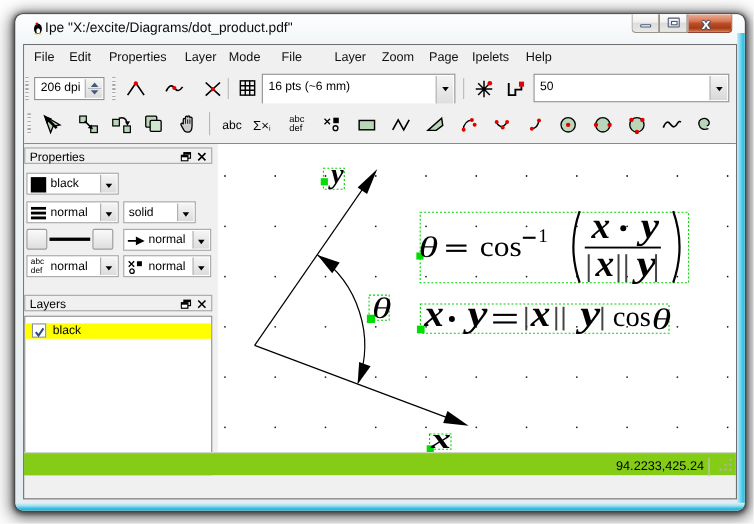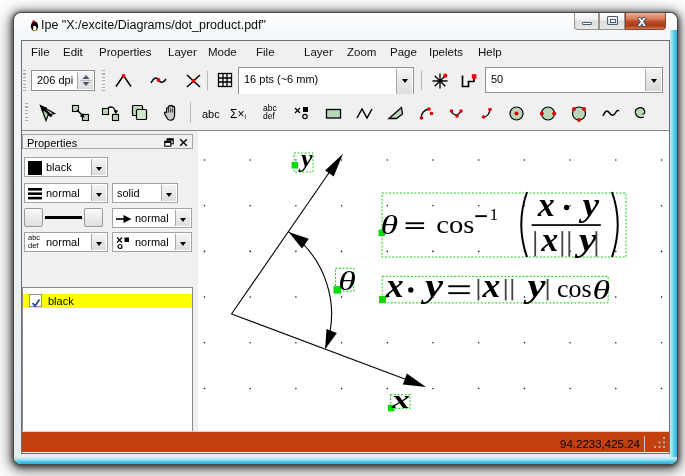--- a/index.html
+++ b/index.html
@@ -40,21 +40,21 @@
 #tb2 { position:absolute; left:0; top:53px; width:647px; height:37px; background:#f0f0f0; border-bottom:1px solid #898989; }
 .grip { position:absolute; width:3px; background:repeating-linear-gradient(180deg,#a9a9a9 0 1.2px,#f4f4f4 1.2px 3.4px); }
 .vsep { position:absolute; width:1px; background:#b8b8b8; }
 .combo { position:absolute; background:#fff; border:1px solid #8f8f8f; font-size:11px; color:#000; }
 .combo .txt { position:absolute; left:5px; top:5px; }
 .dd { position:absolute; right:1px; top:1px; bottom:1px; width:16px; background:linear-gradient(180deg,#f4f4f4,#d8d8d8); border-left:1px solid #a8a8a8; }
 .dd:after { content:""; position:absolute; left:4.5px; top:10px; border:3.5px solid transparent; border-top:4.5px solid #000; }
 .icon { position:absolute; }
 
 
-#status { position:absolute; left:0; top:390px; width:647px; height:21px; background:#c2410c; border-top:1px solid #d5d5d5; font-size:11px; color:#000; }
+#status { position:absolute; left:0; top:370px; width:647px; height:21px; background:#84cc16; border-top:1px solid #d5d5d5; font-size:11px; color:#000; }
 #status .coord { position:absolute; right:29px; top:5.5px; font-size:11.5px; }
 #status .sv { position:absolute; right:24px; top:4px; width:1px; height:17px; background:#c4c4c4; }
 
 
 .panelhdr { position:absolute; background:#f0f0f0; border:1px solid #a6a6a6; font-size:11px; color:#000; }
 .panelhdr .t { position:absolute; left:4px; top:2px; }
 .pcombo { position:absolute; height:20px; background:#fff; border:1px solid #a3a3a3; font-size:11px; }
 .pcombo .lbl { position:absolute; top:3px; }
 .pcombo .dd2 { position:absolute; right:1px; top:1px; bottom:1px; width:15px; background:linear-gradient(180deg,#f5f5f5,#dcdcdc); border-left:1px solid #a8a8a8; }
 .pcombo .dd2:after { content:""; position:absolute; left:3.5px; top:8px; border:3.5px solid transparent; border-top:4px solid #000; }
@@ -282,20 +282,32 @@
             <span class="dd2"></span>
         </div>
         <div class="pcombo" style="left:90px; top:101px; width:80px;">
           <svg style="position:absolute; left:3px; top:3px;" width="15" height="14" viewBox="0 0 15 14">
             <path d="M1 1.5 L6 6.5 M6 1.5 L1 6.5" stroke="#000" stroke-width="1.2"></path>
             <rect x="8.5" y="1.5" width="4.5" height="4.5" fill="#000"></rect>
             <circle cx="4" cy="10.5" r="2" fill="none" stroke="#000" stroke-width="1.2"></circle>
           </svg>
           <span class="lbl" style="left:22px;">normal</span>
             <span class="dd2"></span>
+        </div>
+        <div class="panelhdr" style="left:0; top:137px; width:171px; height:15px;">
+          <span class="t">Layers</span>
+          <svg style="position:absolute; left:141px; top:3px;" width="10" height="9" viewBox="0 0 10 9">
+            <rect x="3.2" y="0.8" width="6" height="5" fill="none" stroke="#000" stroke-width="1.1"></rect>
+            <rect x="3.2" y="0.8" width="6" height="1.8" fill="#000"></rect>
+            <rect x="0.8" y="3.2" width="6" height="5" fill="#fff" stroke="#000" stroke-width="1.1"></rect>
+            <rect x="0.8" y="3.2" width="6" height="1.8" fill="#000"></rect>
+          </svg>
+          <svg style="position:absolute; left:156px; top:3px;" width="9" height="9" viewBox="0 0 9 9">
+            <path d="M1.2 1.2 L7.8 7.8 M7.8 1.2 L1.2 7.8" stroke="#000" stroke-width="1.4"></path>
+          </svg>
         </div>
         <div id="layerlist">
           <div id="layerrow">
             <span class="cb"><svg width="12" height="12" viewBox="0 0 12 12">
                   <path d="M2.5 6 L5 9 L9.5 2.5" stroke="#2a4a8a" stroke-width="1.8" fill="none"></path>
                 </svg></span>
             <span class="name">black</span>
           </div>
         </div>
       </div>

